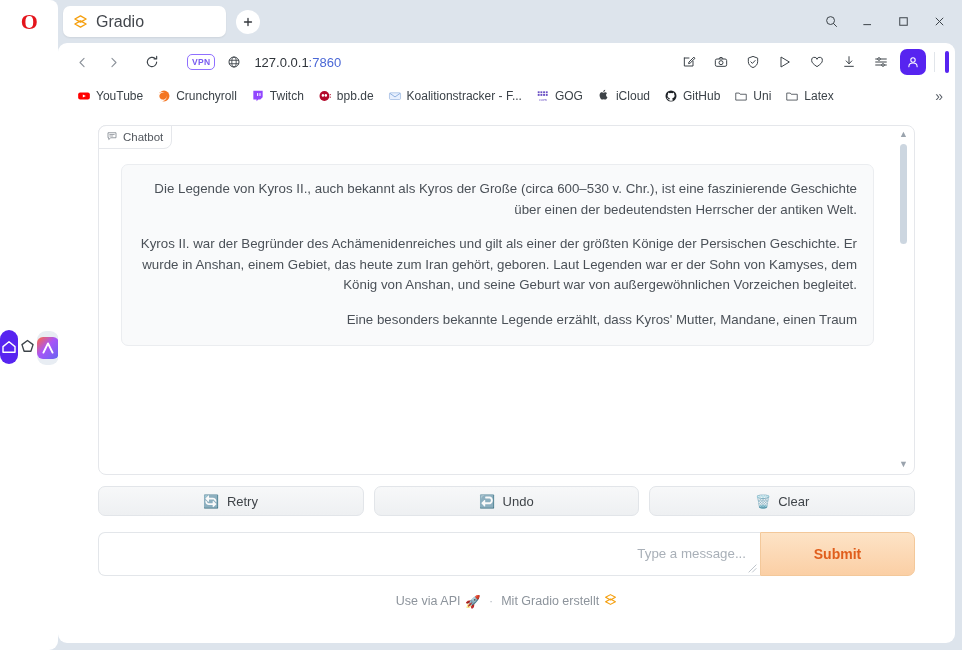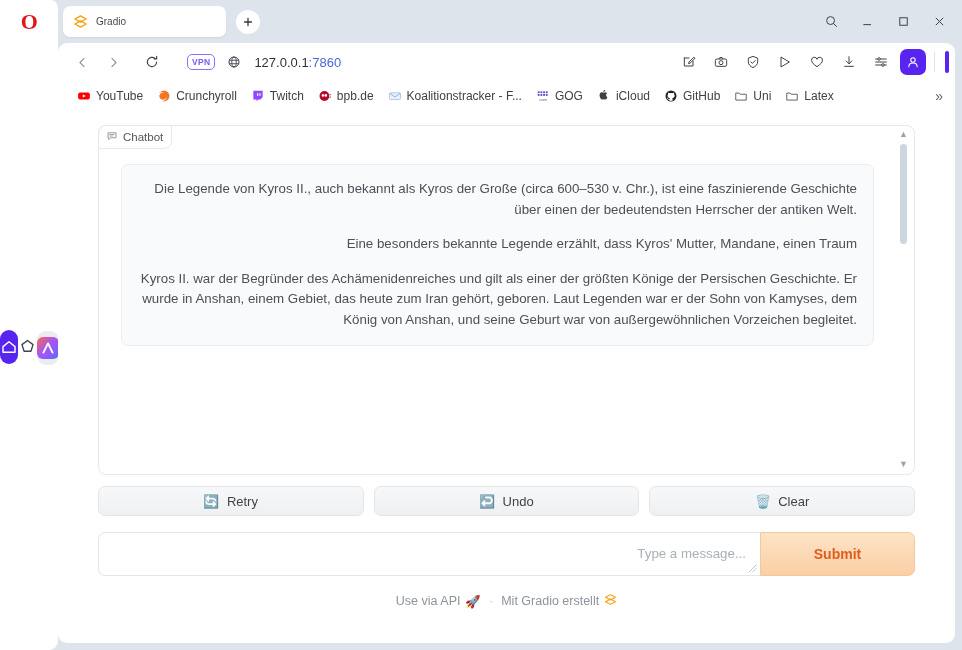--- a/index.html
+++ b/index.html
@@ -45,21 +45,21 @@
     width: 163px; height: 31px;
     background: #ffffff;
     border-radius: 7px;
     display: flex; align-items: center;
     padding: 0 10px;
     gap: 8px;
     box-shadow: 0 1px 2px rgba(0,0,0,.07);
   }
   .tab-favicon { width: 15px; height: 15px; flex: 0 0 auto; }
   .tab-title {
-    font-size: 10px; color: #43474d;
+    font-size: 16px; color: #43474d;
     white-space: nowrap; overflow: hidden; text-overflow: ellipsis;
   }
   .newtab {
     margin-left: 10px;
     width: 24px; height: 24px;
     border-radius: 50%;
     background: #ffffff;
     display: flex; align-items: center; justify-content: center;
     color: #33373d; font-size: 16px; line-height: 1;
   }
@@ -649,22 +649,22 @@
               </span>
               <span>Chatbot</span>
             </div>
 
             <div class="chat-scroll">
 
 
               <div class="msg-row bot">
                 <div class="bubble bot">
                   <p>Die Legende von Kyros II., auch bekannt als Kyros der Große (circa 600–530 v. Chr.), ist eine faszinierende Geschichte über einen der bedeutendsten Herrscher der antiken Welt.</p>
+                  <p>Kyros II. war der Begründer des Achämenidenreiches und gilt als einer der größten Könige der Persischen Geschichte. Er wurde in Anshan, einem Gebiet, das heute zum Iran gehört, geboren. Laut Legenden war er der Sohn von Kamyses, dem König von Anshan, und seine Geburt war von außergewöhnlichen Vorzeichen begleitet.</p>
                   <p>Eine besonders bekannte Legende erzählt, dass Kyros' Mutter, Mandane, einen Traum</p>
-                  <p>Kyros II. war der Begründer des Achämenidenreiches und gilt als einer der größten Könige der Persischen Geschichte. Er wurde in Anshan, einem Gebiet, das heute zum Iran gehört, geboren. Laut Legenden war er der Sohn von Kamyses, dem König von Anshan, und seine Geburt war von außergewöhnlichen Vorzeichen begleitet.</p>
                 </div>
               </div>
             </div>
 
             <div class="chat-sb">
               <span class="sb-arrow">▲</span>
               <div class="sb-track">
                 <div class="sb-thumb"></div>
               </div>
               <span class="sb-arrow">▼</span>

